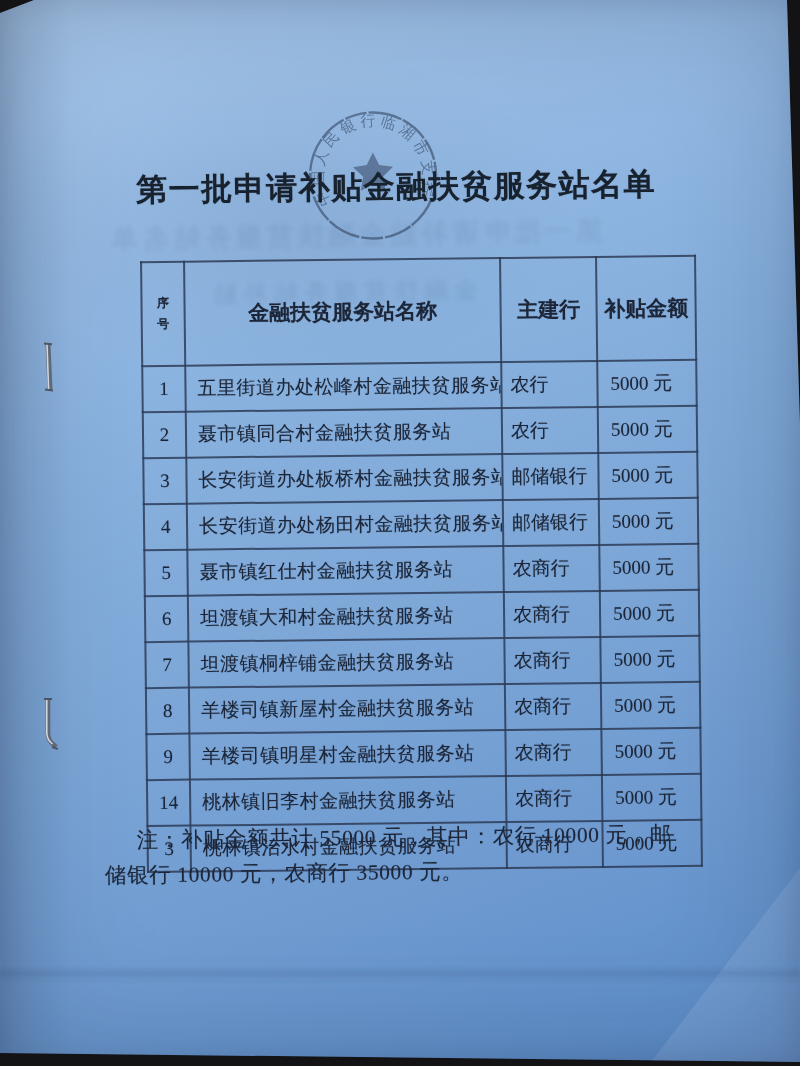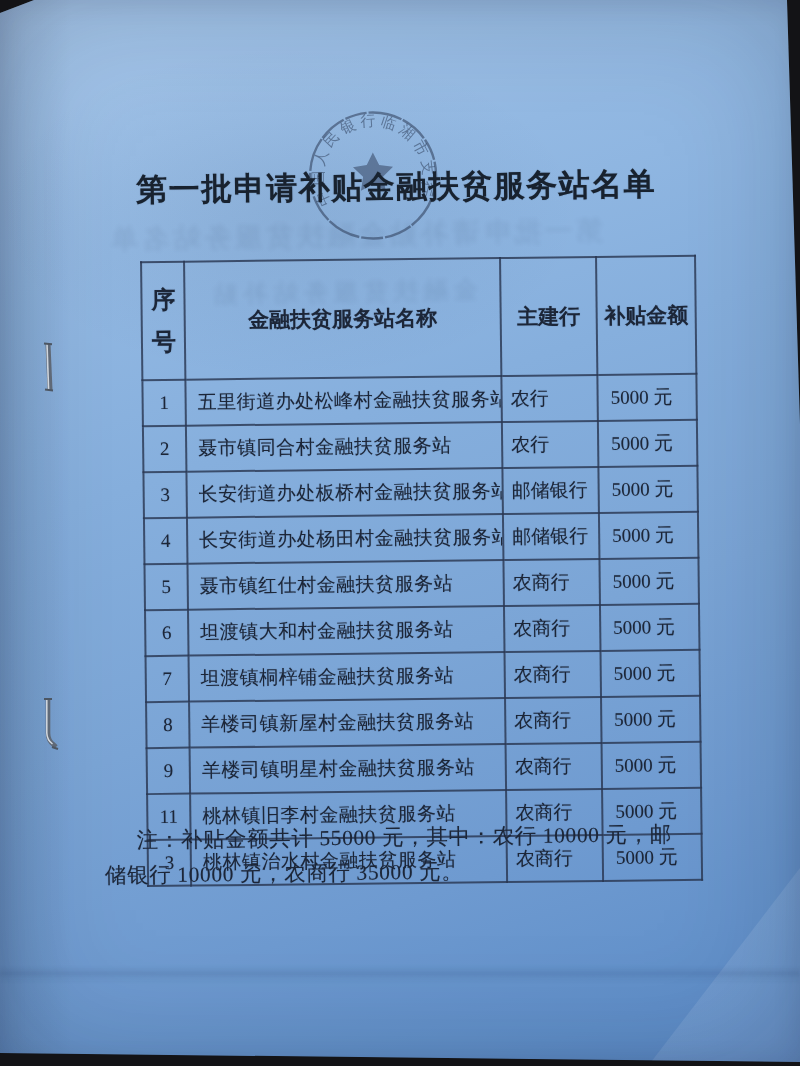--- a/index.html
+++ b/index.html
@@ -88,21 +88,21 @@
   table.list col.c-amount{width:99px;}
   table.list th, table.list td{
     border:2px solid rgba(41,55,82,.82);
     overflow:hidden;white-space:nowrap;
     text-shadow:0 0 1px rgba(28,38,56,.35);
   }
   table.list thead th{
     height:82px;font-size:21px;font-weight:600;
     text-align:center;vertical-align:middle;
   }
-  table.list thead th.h-no{white-space:normal;padding:16px 9px;line-height:1.75;font-size:24px;}
+  table.list thead th.h-no{white-space:normal;padding:10px 9px;line-height:1.75;font-size:12px;}
   table.list tbody td{height:42px;font-size:19px;}
   td.cell-no{text-align:center;font-size:18px;}
   td.cell-name{padding-left:11px;letter-spacing:.5px;}
   td.cell-bank{padding-left:8px;font-size:19px;}
   td.cell-amount{padding-left:12px;}
 
   .note{
     position:absolute;left:101px;top:820px;width:586px;
     font-size:21.5px;line-height:35px;
     text-indent:32px;letter-spacing:.6px;
@@ -236,21 +236,21 @@
           </tr>
 
           <tr>
             <td class="cell-no">9</td>
             <td class="cell-name">羊楼司镇明星村金融扶贫服务站</td>
             <td class="cell-bank">农商行</td>
             <td class="cell-amount">5000 元</td>
           </tr>
 
           <tr>
-            <td class="cell-no">11</td>
+            <td class="cell-no">14</td>
             <td class="cell-name">桃林镇旧李村金融扶贫服务站</td>
             <td class="cell-bank">农商行</td>
             <td class="cell-amount">5000 元</td>
           </tr>
 
           <tr>
             <td class="cell-no">3</td>
             <td class="cell-name">桃林镇治水村金融扶贫服务站</td>
             <td class="cell-bank">农商行</td>
             <td class="cell-amount">5000 元</td>

